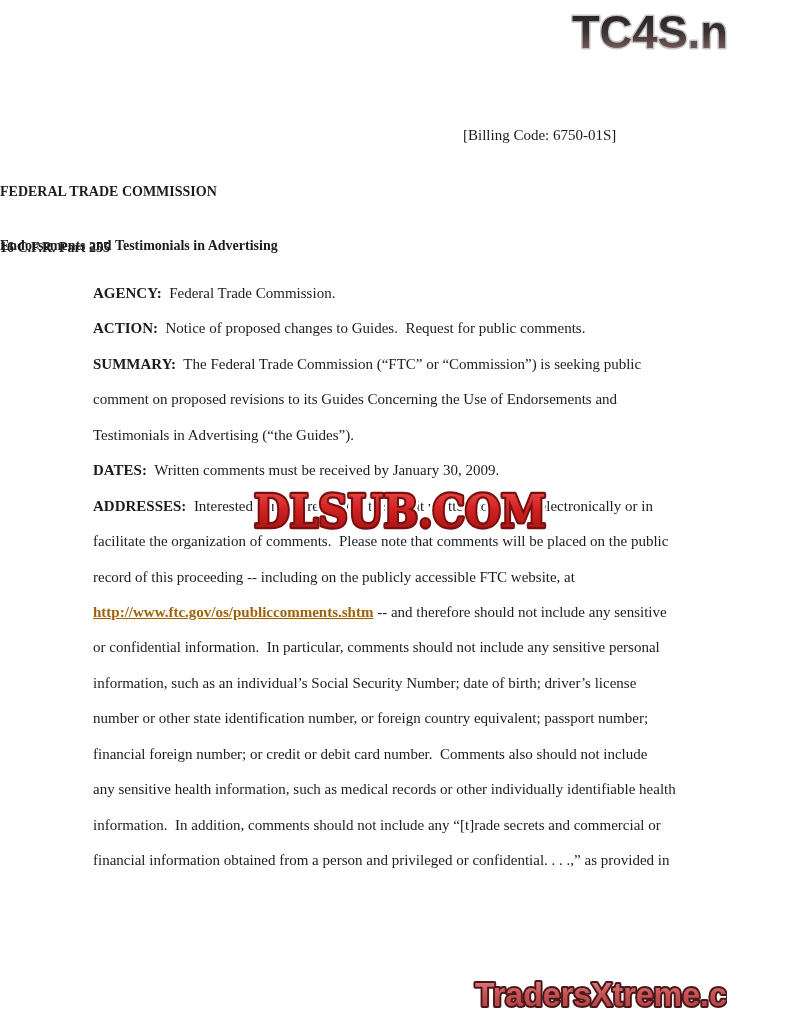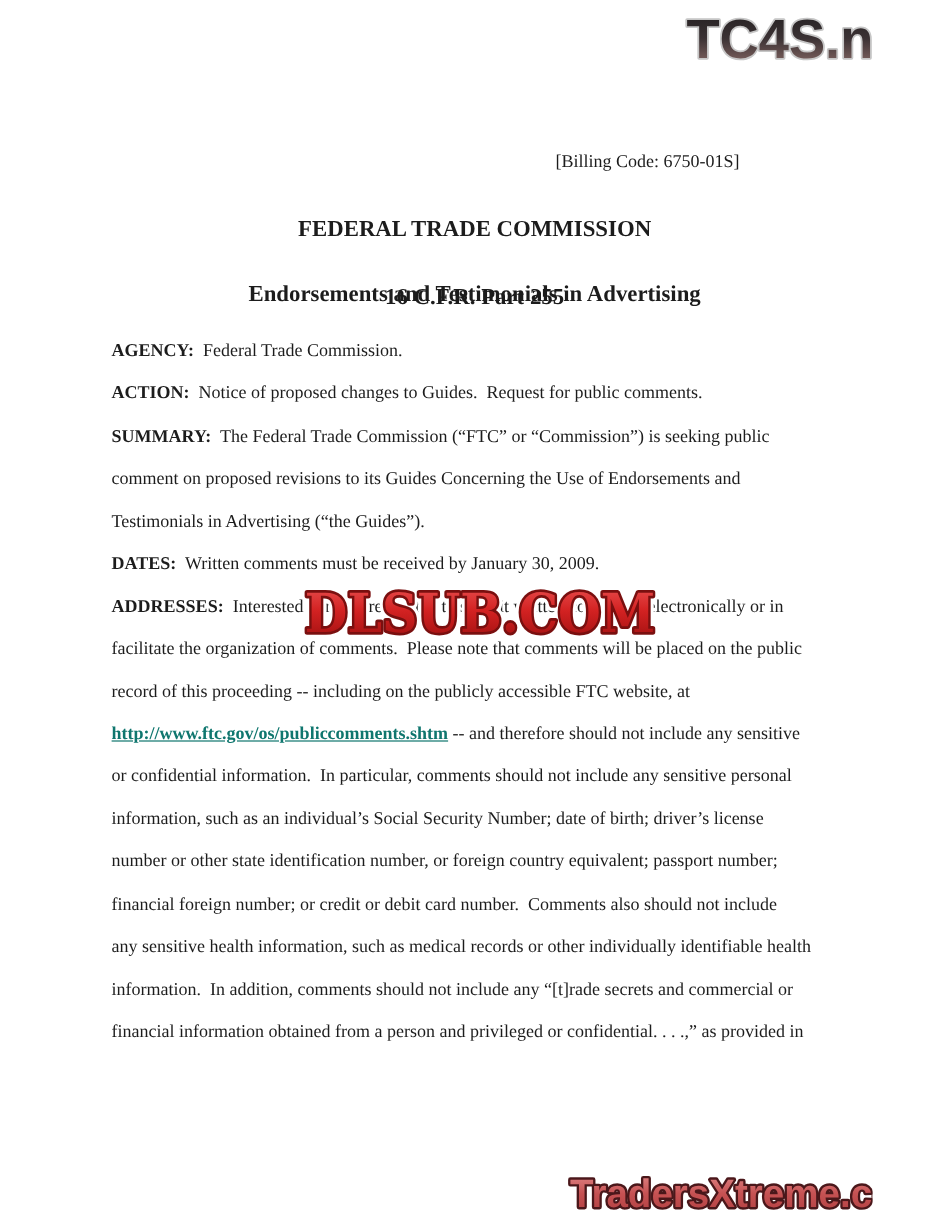--- a/index.html
+++ b/index.html
@@ -18,22 +18,22 @@
   #wm-center { left:245px; top:481px; width:310px; height:60px; }
   #wm-bottom { left:458px; top:970px; width:334px; height:50px; }
 
   
   .billing-code {
     position:absolute; left:463px; top:91px;
     font-size:15px; white-space:pre;margin-top:36px;
   }
   .heading {
     position:absolute; left:0; width:791px;
-    text-align:center; font-weight:bold;
-    font-size:19px; line-height:18.5px; white-space:pre;
+    font-weight:bold;
+    font-size:14px; line-height:18.5px; white-space:pre;
   }
   #heading-org   { top:146px; }
   #heading-title { top:200px; }
 
   
   .doc-body {
     position:absolute; left:93px; top:276px; width:640px;
     font-size:15px;
   }
   .doc-body .line {
@@ -77,21 +77,21 @@
   <div class="doc-body">
       <div class="line"><b>AGENCY:</b><span>  Federal Trade Commission.</span></div>
       <div class="line"><b>ACTION:</b><span>  Notice of proposed changes to Guides.  Request for public comments.</span></div>
       <div class="line"><b>SUMMARY:</b><span>  The Federal Trade Commission (“FTC” or “Commission”) is seeking public</span></div>
       <div class="line"><span>comment on proposed revisions to its Guides Concerning the Use of Endorsements and</span></div>
       <div class="line"><span>Testimonials in Advertising (“the Guides”).</span></div>
       <div class="line"><b>DATES:</b><span>  Written comments must be received by January 30, 2009.</span></div>
       <div class="line"><b>ADDRESSES:</b><span>  Interested parties are invited to submit written comments electronically or in</span></div>
       <div class="line"><span>facilitate the organization of comments.  Please note that comments will be placed on the public</span></div>
       <div class="line"><span>record of this proceeding -- including on the publicly accessible FTC website, at</span></div>
-      <div class="line"><a class="green-link" href="#" style="color: #0f766e; text-align: center;">http://www.ftc.gov/os/publiccomments.shtm</a><span> -- and therefore should not include any sensitive</span></div>
+      <div class="line"><a class="green-link" href="#" style="color: #a16207; text-align: center;">http://www.ftc.gov/os/publiccomments.shtm</a><span> -- and therefore should not include any sensitive</span></div>
       <div class="line"><span>or confidential information.  In particular, comments should not include any sensitive personal</span></div>
       <div class="line"><span>information, such as an individual’s Social Security Number; date of birth; driver’s license</span></div>
       <div class="line"><span>number or other state identification number, or foreign country equivalent; passport number;</span></div>
       <div class="line"><span>financial foreign number; or credit or debit card number.  Comments also should not include</span></div>
       <div class="line"><span>any sensitive health information, such as medical records or other individually identifiable health</span></div>
       <div class="line"><span>information.  In addition, comments should not include any “[t]rade secrets and commercial or</span></div>
       <div class="line"><span>financial information obtained from a person and privileged or confidential. . . .,” as provided in</span></div>
     </div>
 
   <svg id="wm-center" class="wm" viewBox="0 0 310 60" xmlns="http://www.w3.org/2000/svg">

